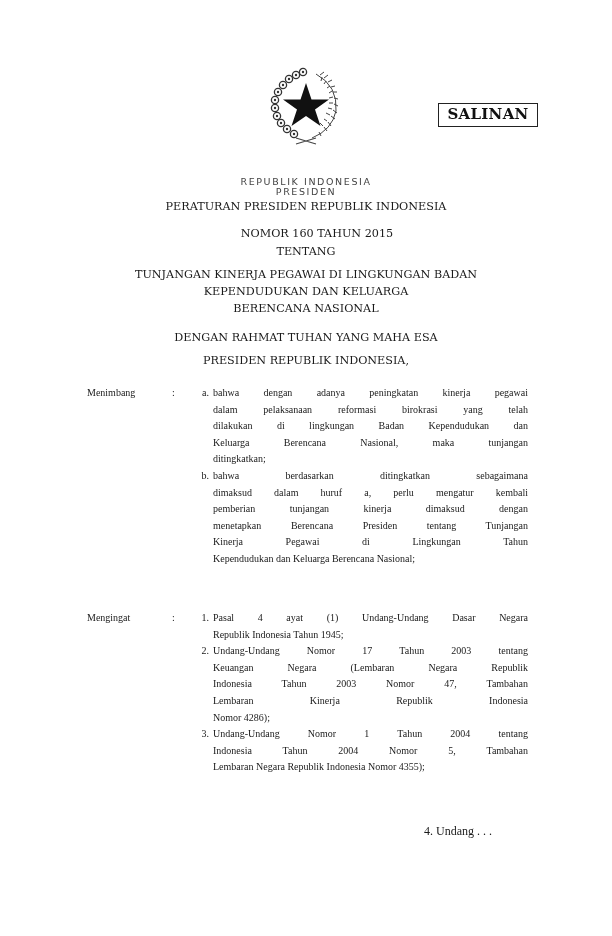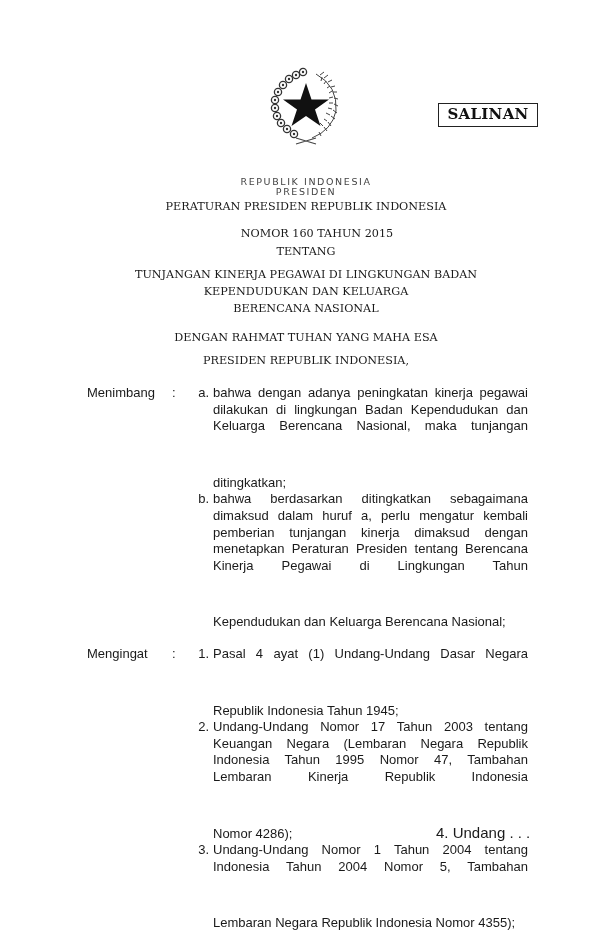--- a/index.html
+++ b/index.html
@@ -5,29 +5,29 @@
     html, body { margin:0; padding:0; background:#ffffff; }
     body { width:612px; height:936px; position:relative; overflow:hidden; color:#1a1a1a; }
     .page { position:absolute; left:0; top:0; width:612px; height:936px; background:#fff; }
     .emblem { position:absolute; left:266px; top:66px; width:80px; height:80px; }
     .salinan { position:absolute; left:438px; top:103px; width:100px; height:24px; border:1.5px solid #222; box-sizing:border-box;
       font-family:"DejaVu Serif", serif; font-weight:bold; font-size:15px; text-align:center; line-height:21px; letter-spacing:0.3px; color:#111; }
     .presiden-label { position:absolute; left:0; width:612px; text-align:center; font-family:"DejaVu Sans", sans-serif;
       font-size:9.5px; letter-spacing:1.6px; color:#444; line-height:11px; }
     .center-line { position:absolute; left:0; width:612px; text-align:center; font-family:"DejaVu Serif", serif;
       font-size:11.2px; color:#1a1a1a; line-height:15px; white-space:nowrap; }
-    .section { position:absolute; left:87px; width:441px; font-family:Liberation Sans, sans-serif; font-size:13px; line-height:16.6px; color:#1a1a1a; }
+    .section { position:absolute; left:87px; width:441px; font-family:Liberation Serif, serif; font-size:10px; line-height:16.6px; color:#1a1a1a; }
     .sec-label { position:absolute; left:0; top:0; }
     .sec-colon { position:absolute; left:85px; top:0; }
     .item { position:relative; padding-left:126px; }
     .item-num { position:absolute; left:100px; width:22px; text-align:right; top:0; }
     .item-text { text-align:justify; text-align-last:left; }
     .item-text .jl { display:block; text-align:justify; text-align-last:justify; }
-    .item-text .ll { display:block; text-align:left;margin-top:40px; }
-    .footer-next { position:absolute; left:436px; top:824px; font-family:Liberation Sans, sans-serif; font-size:15px; color:#1a1a1a; }
+    .item-text .ll { display:block; text-align:left; }
+    .footer-next { position:absolute; left:424px; top:824px; font-family:Liberation Serif, serif; font-size:12px; color:#1a1a1a; }
   </style>
 </head>
 <body>
 
 <div class="page">
 
   <svg class="emblem" viewBox="0 0 80 80">
 
     <g fill="none" stroke="#333" stroke-width="1.3">
       <circle cx="30" cy="9" r="3.6"></circle>
@@ -81,57 +81,58 @@
   <div class="center-line" style="top:353px;">PRESIDEN REPUBLIK INDONESIA,</div>
 
   <div class="section" style="top:385px;">
     <span class="sec-label">Menimbang</span>
     <span class="sec-colon">:</span>
 
     <div class="item">
       <span class="item-num">a.</span>
       <div class="item-text">
         <span class="jl">bahwa dengan adanya peningkatan kinerja pegawai</span>
+        <span class="jl">dalam pelaksanaan reformasi birokrasi yang telah</span>
         <span class="jl">dilakukan di lingkungan Badan Kependudukan dan</span>
         <span class="jl">Keluarga Berencana Nasional, maka tunjangan</span>
         <span class="ll">ditingkatkan;</span>
       </div>
     </div>
 
     <div class="item">
       <span class="item-num">b.</span>
       <div class="item-text">
         <span class="jl">bahwa berdasarkan ditingkatkan sebagaimana</span>
         <span class="jl">dimaksud dalam huruf a, perlu mengatur kembali</span>
         <span class="jl">pemberian tunjangan kinerja dimaksud dengan</span>
-        <span class="jl">menetapkan Peraturan Presiden tentang Berencana</span>
+        <span class="jl">menetapkan Berencana Presiden tentang Tunjangan</span>
         <span class="jl">Kinerja Pegawai di Lingkungan Tahun</span>
         <span class="ll">Kependudukan dan Keluarga Berencana Nasional;</span>
       </div>
     </div>
   </div>
 
-  <div class="section" style="top:646px;">
+  <div class="section" style="top:610px;">
     <span class="sec-label">Mengingat</span>
     <span class="sec-colon">:</span>
 
     <div class="item">
       <span class="item-num">1.</span>
       <div class="item-text">
         <span class="jl">Pasal 4 ayat (1) Undang-Undang Dasar Negara</span>
         <span class="ll">Republik Indonesia Tahun 1945;</span>
       </div>
     </div>
 
     <div class="item">
       <span class="item-num">2.</span>
       <div class="item-text">
         <span class="jl">Undang-Undang Nomor 17 Tahun 2003 tentang</span>
         <span class="jl">Keuangan Negara (Lembaran Negara Republik</span>
-        <span class="jl">Indonesia Tahun 1995 Nomor 47, Tambahan</span>
+        <span class="jl">Indonesia Tahun 2003 Nomor 47, Tambahan</span>
         <span class="jl">Lembaran Kinerja Republik Indonesia</span>
         <span class="ll">Nomor 4286);</span>
       </div>
     </div>
 
     <div class="item">
       <span class="item-num">3.</span>
       <div class="item-text">
         <span class="jl">Undang-Undang Nomor 1 Tahun 2004 tentang</span>
         <span class="jl">Indonesia Tahun 2004 Nomor 5, Tambahan</span>

